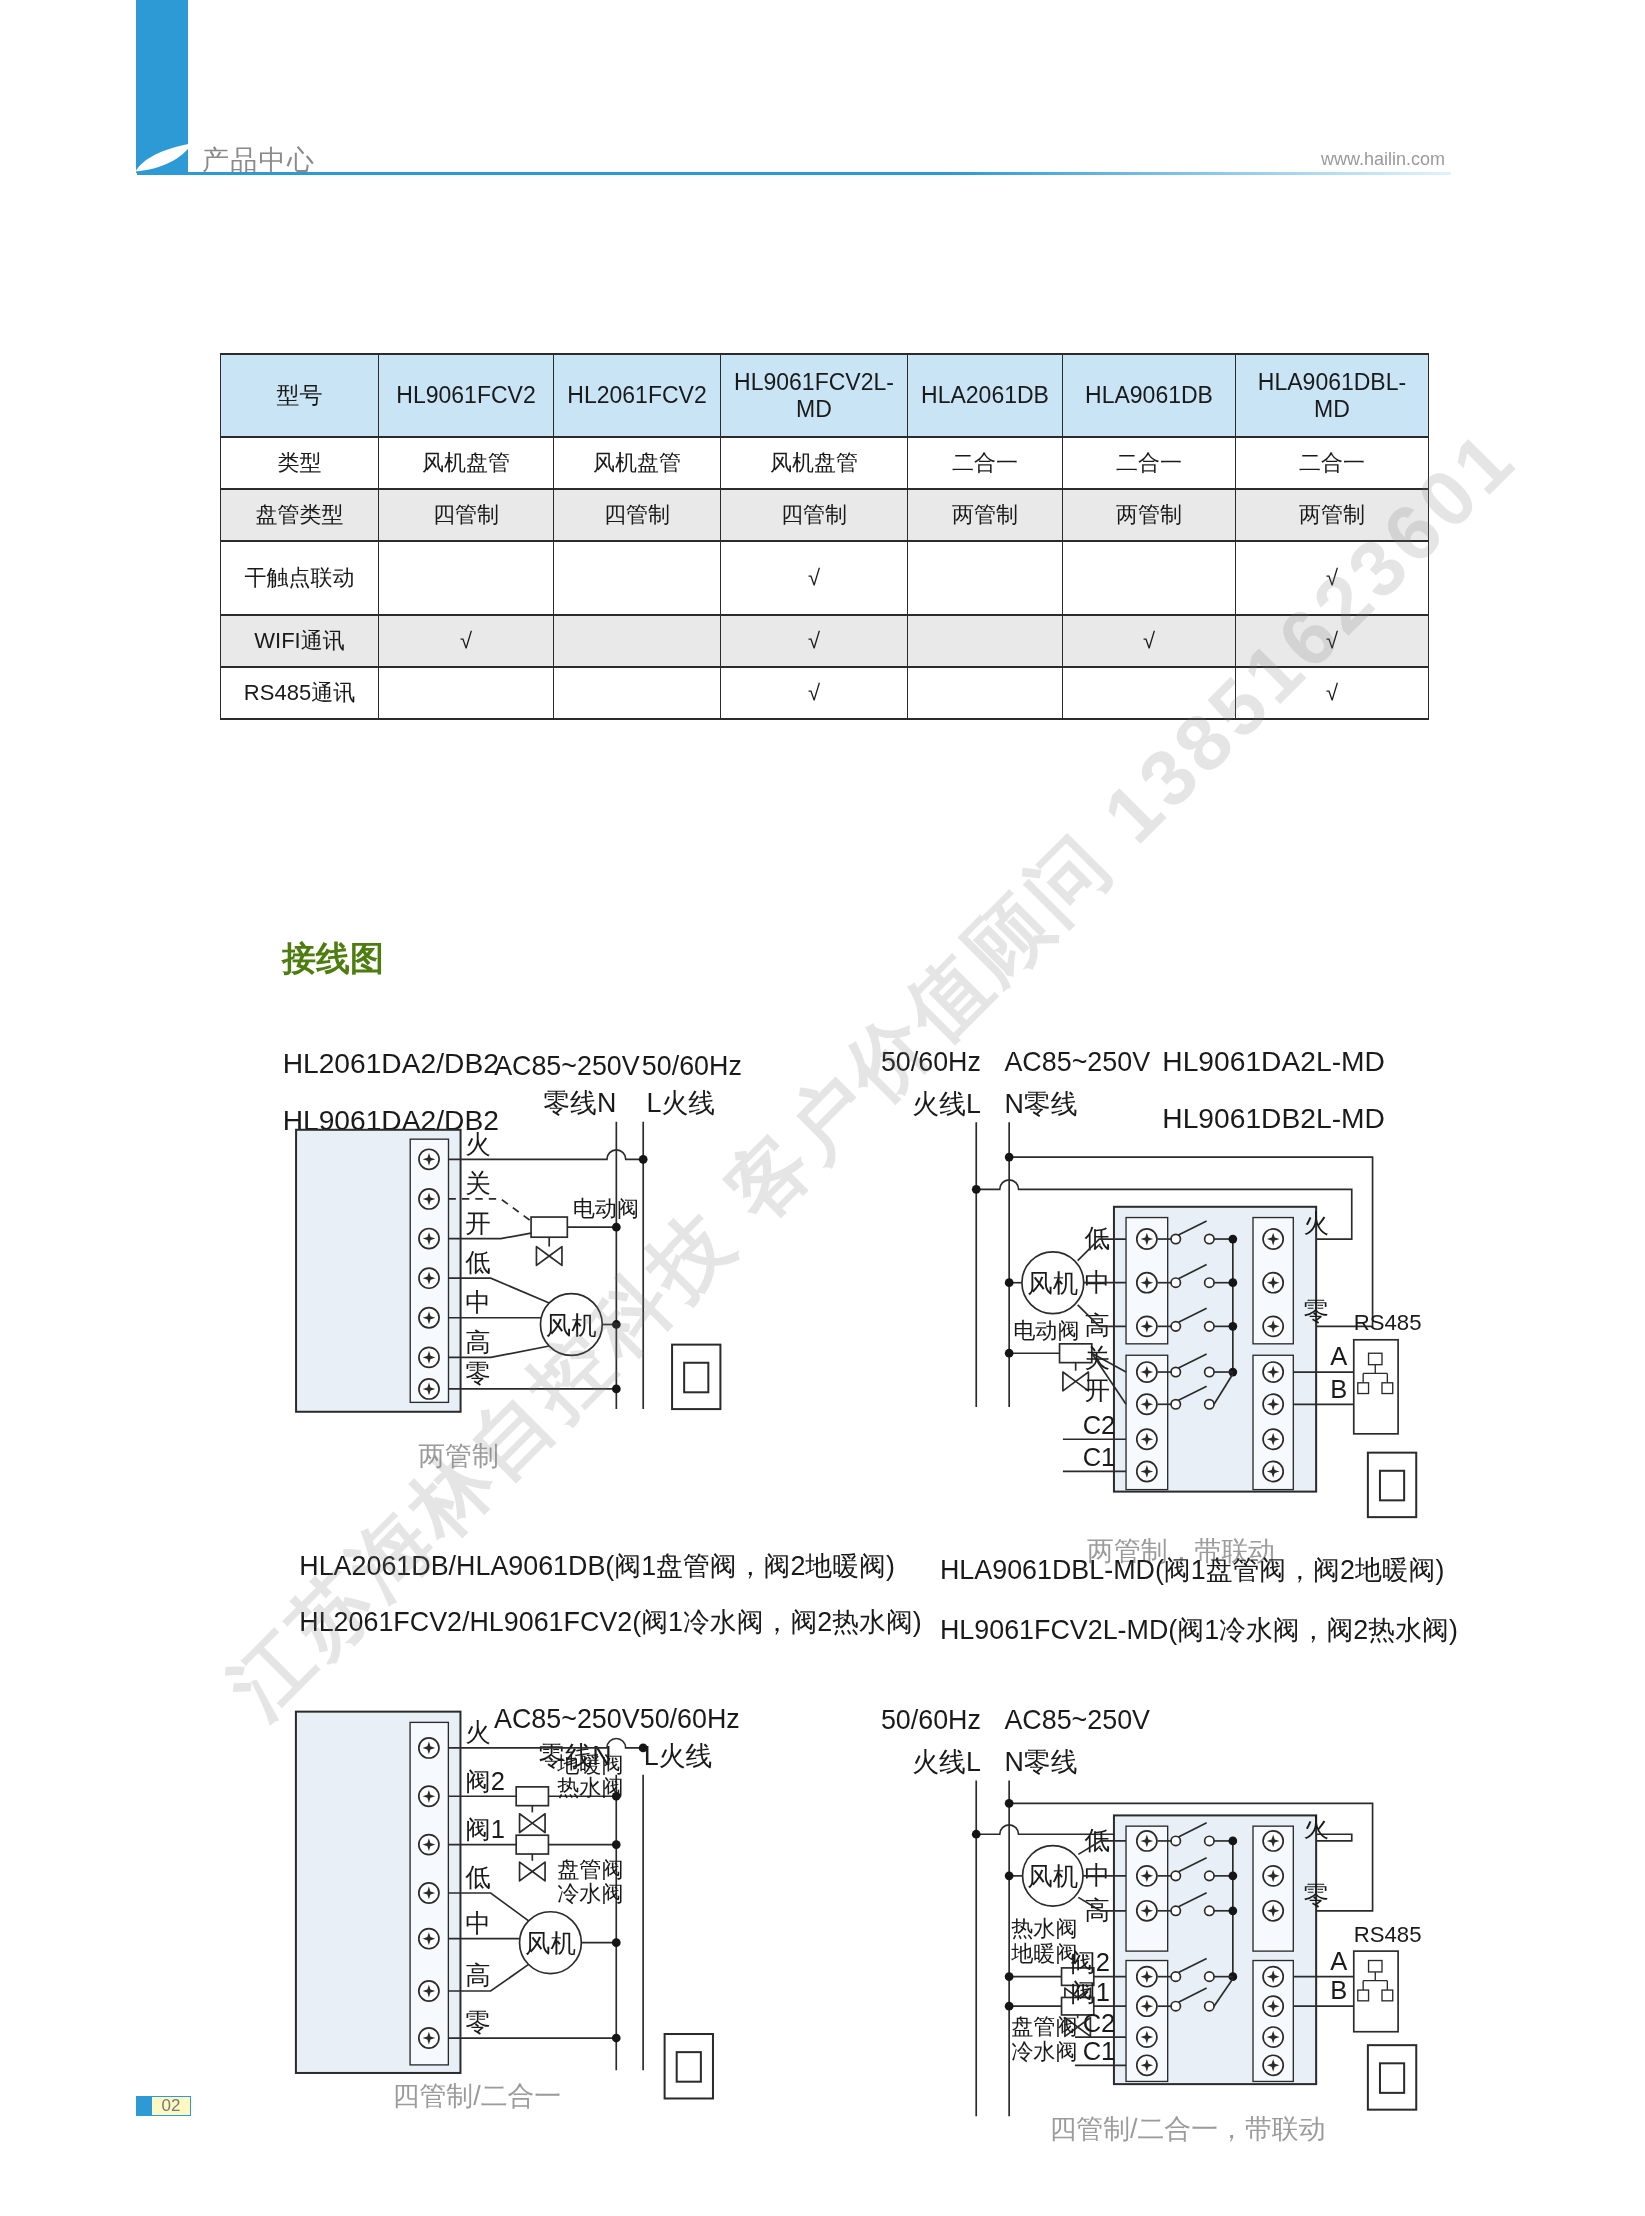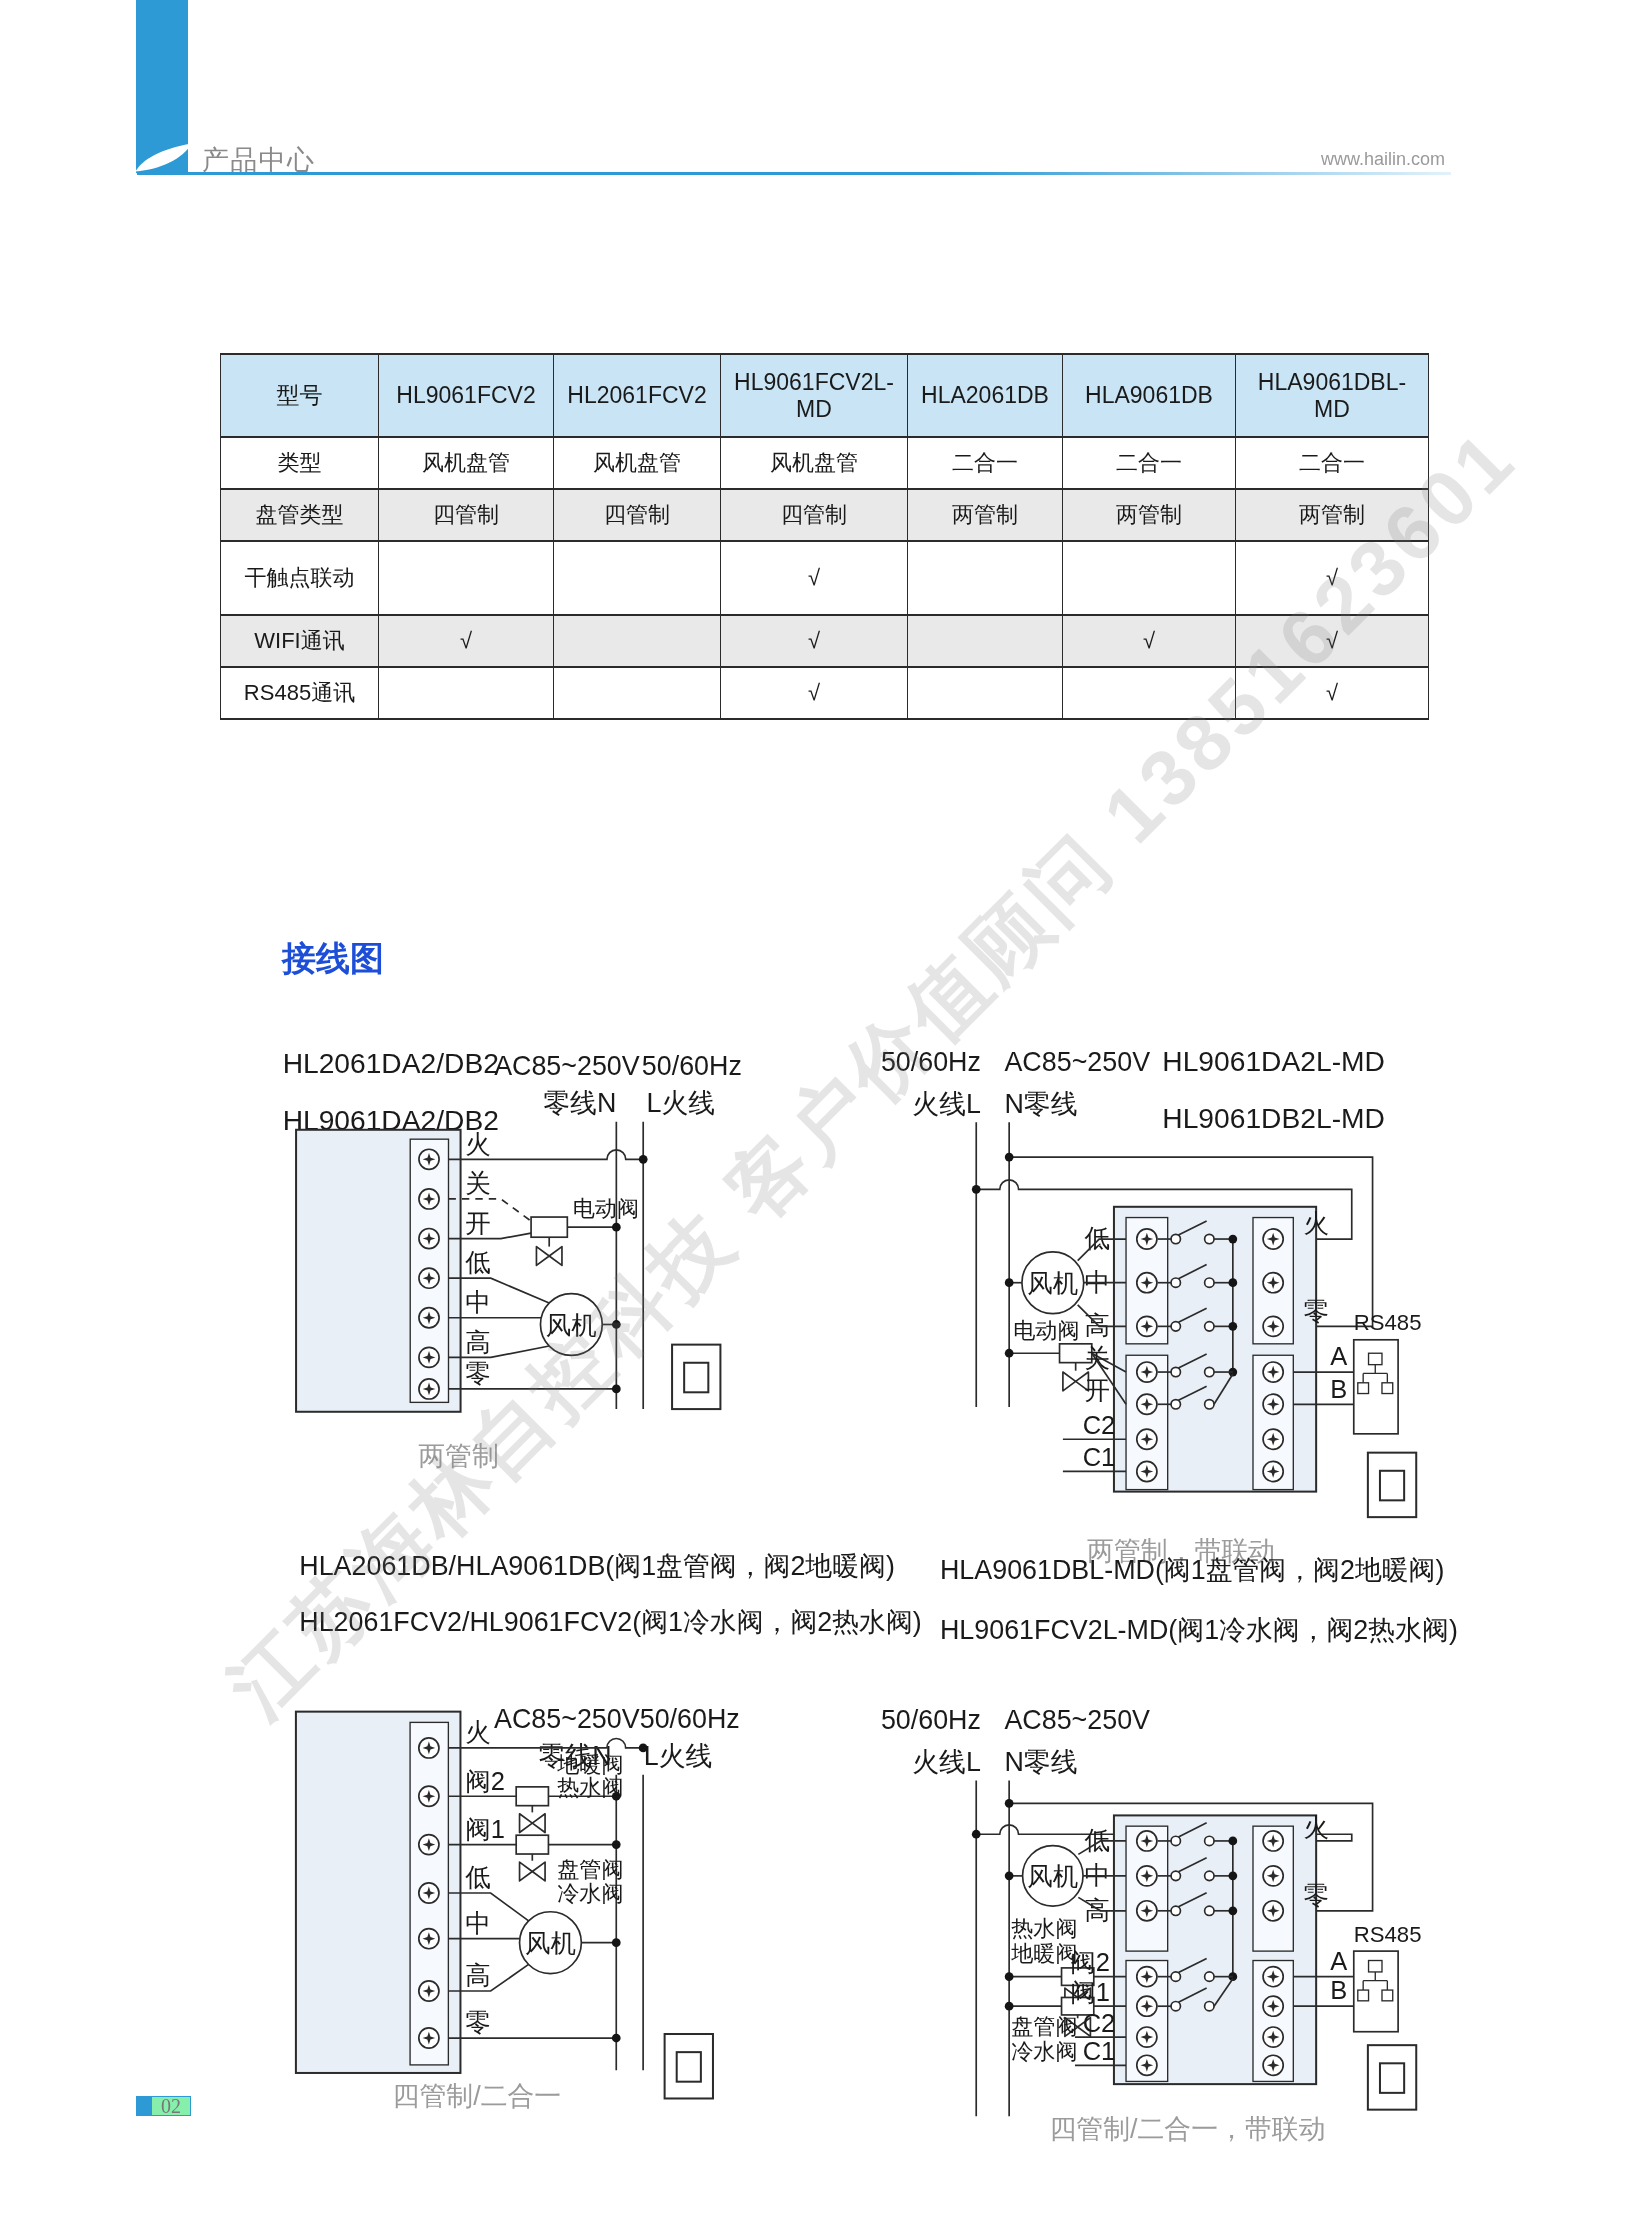--- a/index.html
+++ b/index.html
@@ -28,40 +28,40 @@
      text-align:center;vertical-align:middle;font-weight:normal;
      font-size:22px;color:#1a1a1a;padding:0 4px;}
   table.spec thead tr{height:83px;background:#C9E4F4;}
   table.spec thead th{font-size:23px;}
   table.spec tbody tr{height:52px;background:#ffffff;}
   table.spec tbody tr.shaded{background:#E9E9E9;}
   table.spec tbody tr:nth-child(3){height:74px;}
   td.row-label{white-space:pre-line;line-height:1.25;}
 
   
-  #wiring-title{position:absolute;left:282px;top:936px;font-size:34px;font-weight:bold;color:#1d4ed8;}
+  #wiring-title{position:absolute;left:282px;top:936px;font-size:34px;font-weight:bold;color:#4d7c0f;}
   .diag{position:absolute;}
   .wire{fill:none;stroke:#2b2b2b;stroke-width:2.5;}
   .wire-dashed{fill:none;stroke:#2b2b2b;stroke-width:2.5;stroke-dasharray:11 9;}
   .dot{fill:#151515;stroke:none;}
   .boxfill{fill:#E9EFF7;stroke:#2b2b2b;stroke-width:3;}
   .stripfill{fill:#F6F9FD;stroke:#2b2b2b;stroke-width:2;}
   .comp{fill:#ffffff;stroke:#2b2b2b;stroke-width:2.5;}
   text.dmodel{font-size:42px;fill:#1a1a1a;}
   text.dmodel2{font-size:40px;fill:#1a1a1a;}
   text.dpow{font-size:40px;fill:#1a1a1a;}
   text.dlabel{font-size:38px;fill:#1a1a1a;}
   text.dsmall{font-size:33px;fill:#1a1a1a;}
   text.dcap{font-size:40px;fill:#9B9B9B;}
 
   
   #page-num{position:absolute;left:136px;top:2096px;display:flex;align-items:stretch;height:20px;}
   #page-num .sq{width:15px;background:#2E9AD5;}
-  #page-num .box{width:38px;border:1.3px solid #2E9AD5;background:#86efac;display:flex;
-      align-items:center;justify-content:center;font-size:20px;color:#777;font-family:Liberation Serif, serif;}
+  #page-num .box{width:38px;border:1.3px solid #2E9AD5;background:#fef9c3;display:flex;
+      align-items:center;justify-content:center;font-size:17px;color:#777;}
 </style>
 </head>
 <body>
 
 <div id="page">
 
   <svg width="0" height="0" style="position:absolute" aria-hidden="true">
     <defs>
       <g id="screw">
         <circle r="15" fill="#ffffff" stroke="#2b2b2b" stroke-width="2.5"></circle>

